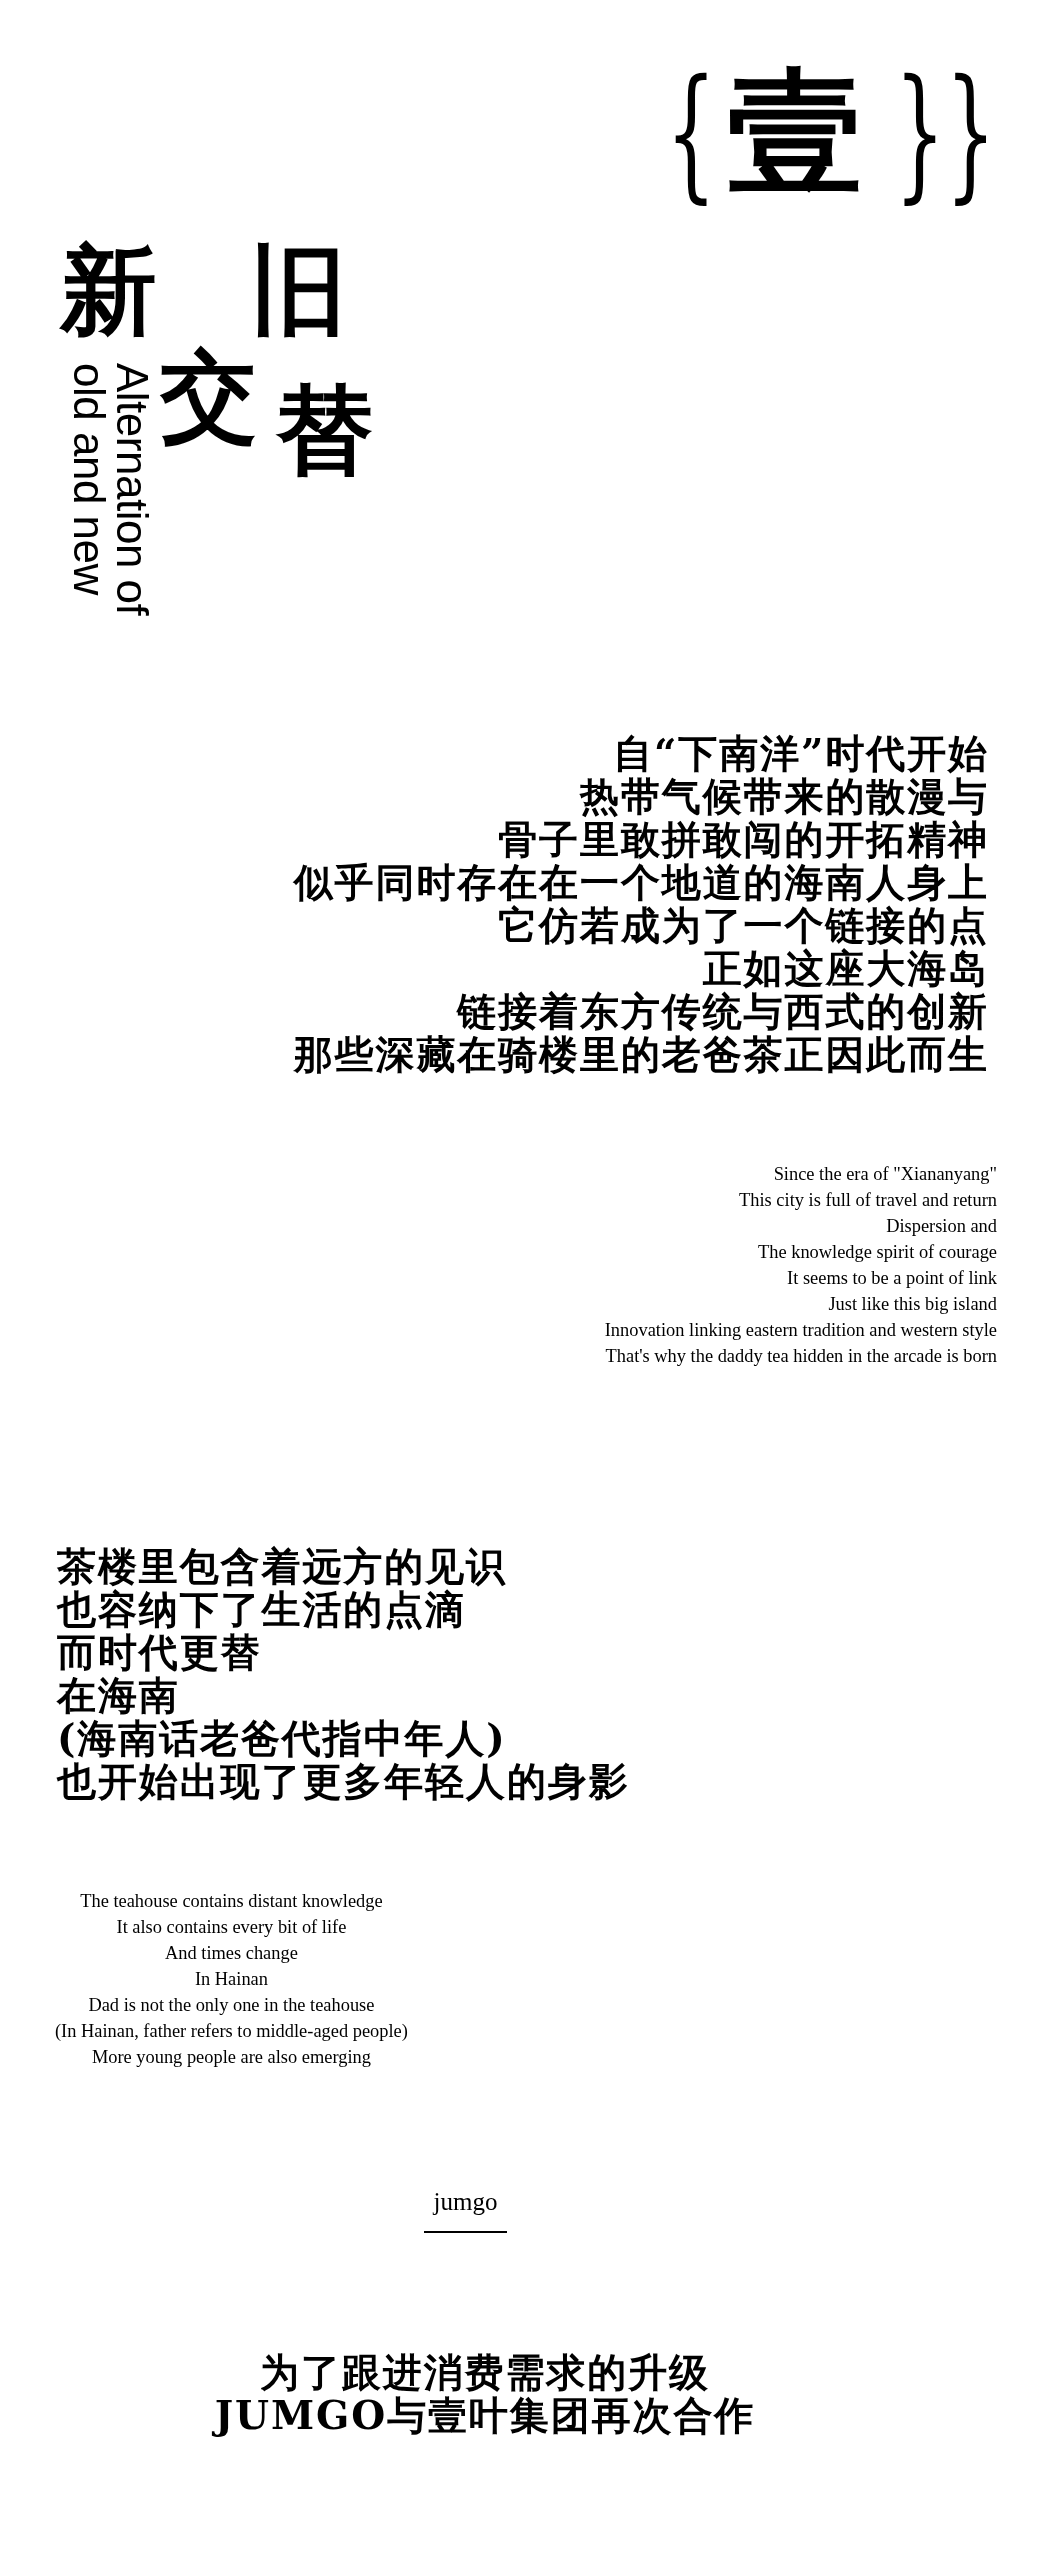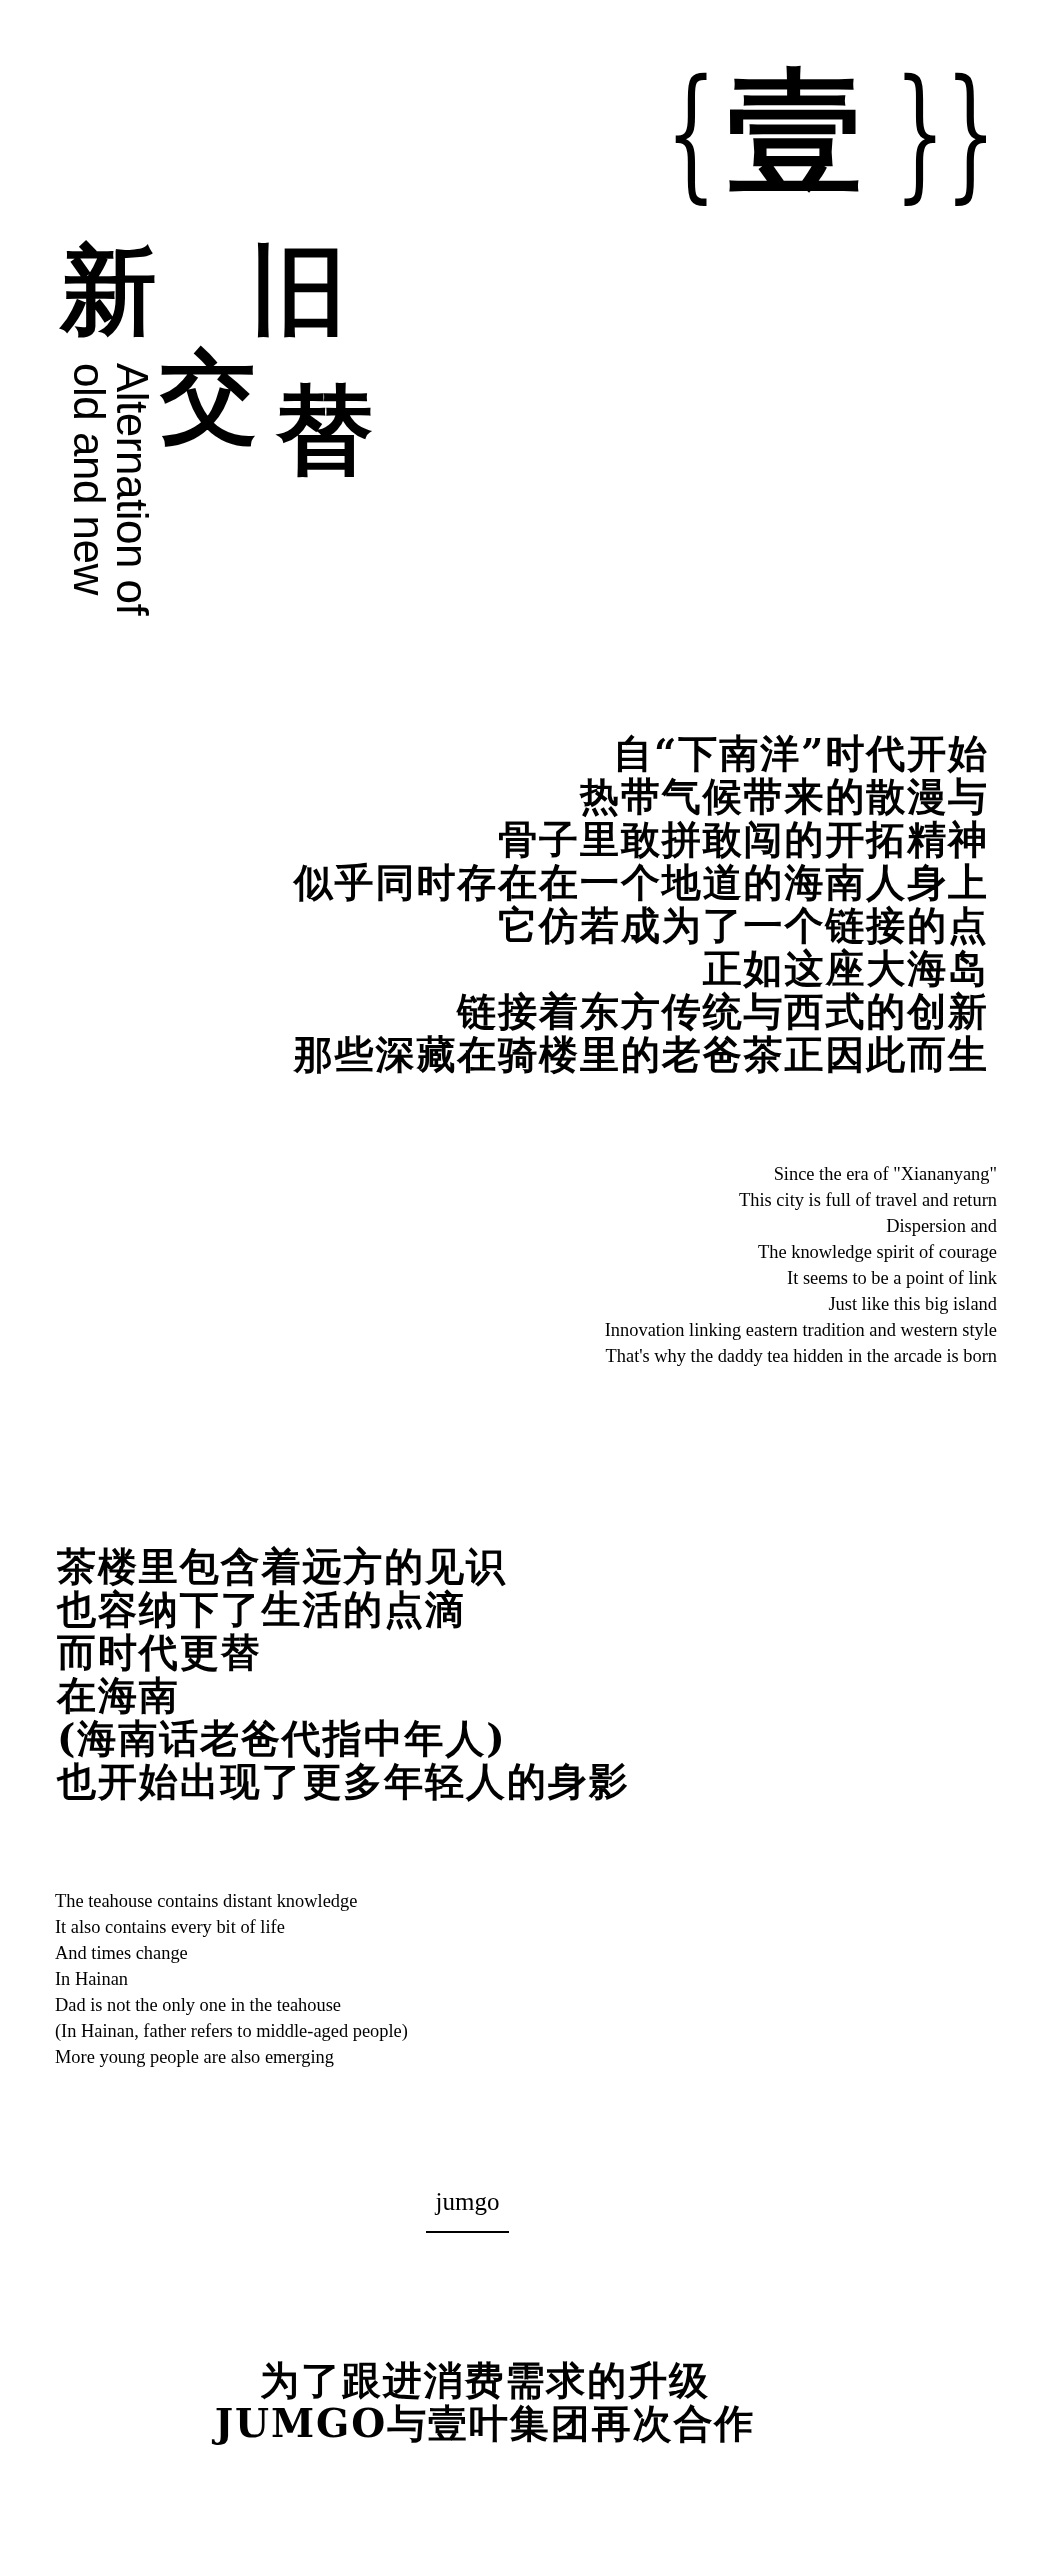--- a/index.html
+++ b/index.html
@@ -26,29 +26,29 @@
   
   #poem1 { right: 56px; top: 732px; text-align: right; }
   #poem1 div, #poem2 div, #final div { font-size: 39px; line-height: 43px; letter-spacing: 1.9px; white-space: nowrap; }
 
   
   #trans1 { right: 48px; top: 1161px; text-align: right; }
   #trans1 div, #trans2 div { font-size: 18.4px; line-height: 26px; white-space: nowrap; }
 
   
   #poem2 { left: 57px; top: 1545px; text-align: left; }
-  #trans2 { left: 55px; top: 1888px; text-align: left; }
+  #trans2 { left: 55px; top: 1888px; text-align: center; }
 
   
-  #brand { left: 11px; width: 913px; top: 2186px; text-align: center; }
+  #brand { left: 0; width: 913px; top: 2186px; text-align: center; padding-left: 9px; }
   #brand .name { font-size: 25px; line-height: 31px; display: inline-block; }
   #brand .rule { width: 83px; height: 2.9px; background: #000; margin: 13.5px auto 0; }
 
   
-  #final { left: 0; width: 970px; top: 2351px; text-align: center; margin-top: 8px; }
+  #final { left: 0; width: 970px; top: 2351px; text-align: center; }
 </style>
 </head>
 <body>
 
 <div id="mark" class="abs brush">
   <span class="br">{</span>
   <span class="ch">壹</span>
   <span class="br">}}</span>
 </div>
 

